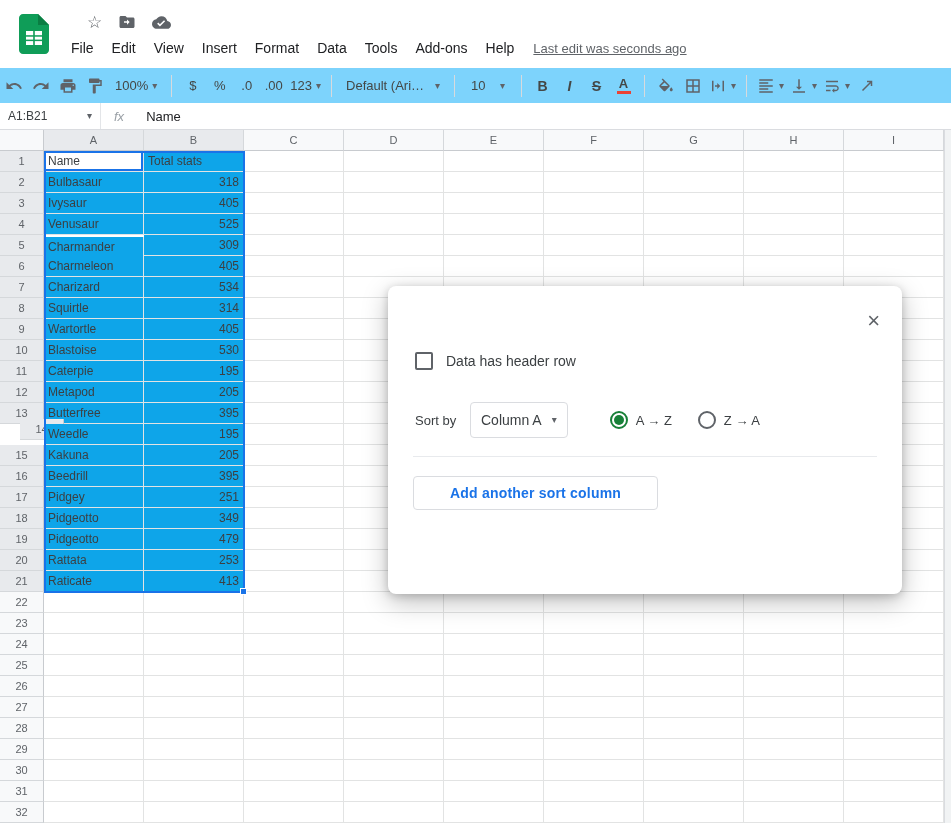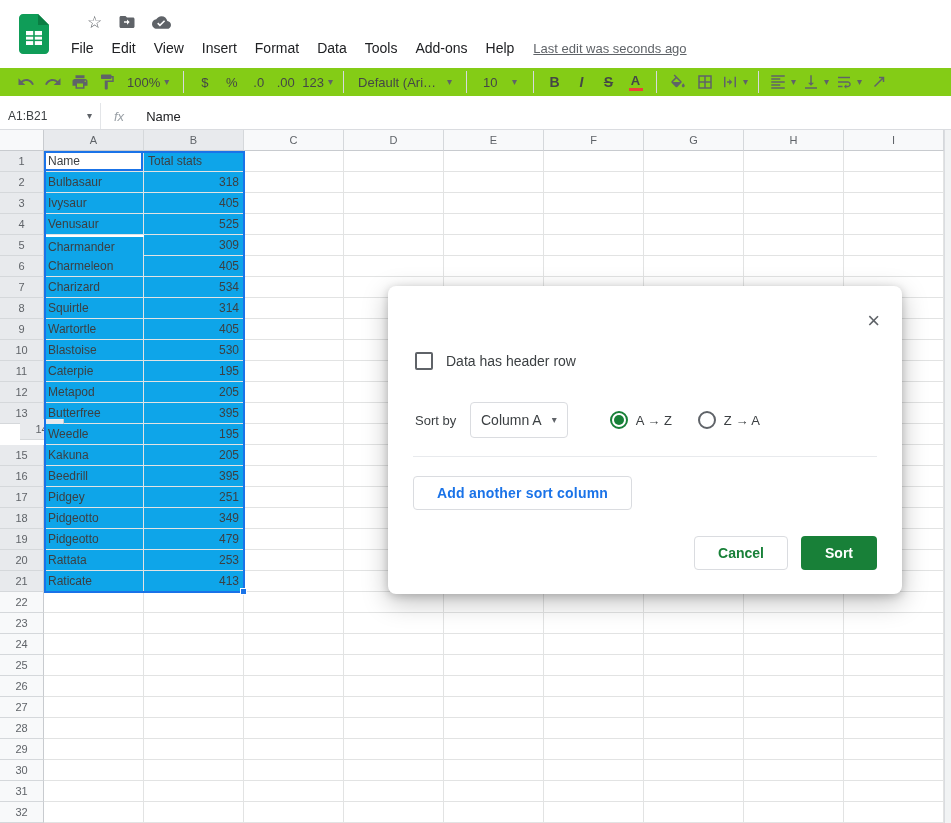--- a/index.html
+++ b/index.html
@@ -12,22 +12,22 @@
   .logo { width:30px; height:40px; flex:0 0 auto; }
   .hdr-main { margin-left:22px; }
   .title-row { display:flex; align-items:center; height:24px; }
   .doc-title { font-size:18px; color:#202124; }
   .hicon { margin-left:16px; color:#5f6368; font-size:17px; line-height:1; display:flex; align-items:center; }
   .menu-row { display:flex; align-items:center; margin-top:4px; font-size:14px; color:#202124; margin-left:-9px; }
   .menu-item { padding:2px 9px; border-radius:3px; cursor:default; }
   .last-edit { margin-left:10px; font-size:13px; color:#5f6368; text-decoration:underline; }
 
   
-  .toolbar { position:absolute; left:0; top:68px; width:951px; height:28px; background:#84cc16;
-    display:flex; align-items:center; padding-left:12px; overflow:hidden; }
+  .toolbar { position:absolute; left:0; top:68px; width:951px; height:35px; background:#7dd3fc;
+    display:flex; align-items:center; overflow:hidden; }
   .tbtn { height:26px; min-width:27px; padding:0 3px; display:flex; align-items:center; justify-content:center;
     border-radius:4px; color:#444746; font-size:13px; gap:4px; flex:0 0 auto; }
   .tbtn svg { display:block; }
   .dd { font-size:10px; color:#5f6368; line-height:1; }
   .tsep { width:1px; height:22px; background:#d7dadd; margin:0 7px; flex:0 0 auto; }
   .bold-b { font-weight:bold; font-size:14px; }
   .ital-i { font-style:italic; font-weight:bold; font-size:14px; }
   .strike-s { text-decoration:line-through; font-weight:bold; font-size:14px; }
   .color-btn { flex-direction:column; gap:1px; }
   .color-btn .A { font-weight:bold; font-size:13px; line-height:13px; }
@@ -76,21 +76,21 @@
   .sortby { font-size:13px; color:#3c4043; width:43px; margin-right:12px; }
   .select { height:36px; border:1px solid #dadce0; border-radius:4px; padding:0 10px; display:flex;
     align-items:center; gap:10px; font-size:14px; color:#3c4043; background:#fff; }
   .radio { width:18px; height:18px; border:2px solid #5f6368; border-radius:50%; position:relative; flex:0 0 auto; }
   .radio.checked { border-color:#188038; }
   .radio.checked::after { content:''; position:absolute; inset:2px; background:#188038; border-radius:50%; }
   .radio1 { margin-left:42px; }
   .radio2 { margin-left:26px; }
   .radio-label { margin-left:8px; font-size:13px; color:#3c4043; }
   .dlg-div { position:absolute; left:25px; right:25px; top:170px; height:1px; background:#e8eaed; }
-  .add-btn { position:absolute; left:25px; top:190px; height:34px; padding:0 23px; background:#fff;
+  .add-btn { position:absolute; left:25px; top:190px; height:34px; padding:0 36px; background:#fff;
     border:1px solid #dadce0; border-radius:4px; color:#1a73e8; font-size:14px; font-weight:bold;
     font-family:"Liberation Sans", sans-serif; letter-spacing:.2px; }
   .dlg-actions { position:absolute; right:25px; bottom:24px; display:flex; gap:13px; }
   .btn-cancel { height:34px; padding:0 23px; background:#fff; border:1px solid #dadce0; border-radius:4px;
     color:#188038; font-size:14px; font-weight:bold; font-family:"Liberation Sans", sans-serif; }
   .btn-sort { height:34px; padding:0 24px; background:#188038; border:none; border-radius:4px;
     color:#fff; font-size:14px; font-weight:bold; font-family:"Liberation Sans", sans-serif; }
 </style>
 </head>
 <body>
@@ -590,19 +590,15 @@
         <span>Column A</span>
         <span class="dd">▾</span>
       </div>
       <span class="radio radio1 checked" id="radio-az"></span>
       <span class="radio-label">A → Z</span>
       <span class="radio radio2" id="radio-za"></span>
       <span class="radio-label">Z → A</span>
     </div>
     <div class="dlg-div"></div>
     <button class="add-btn">Add another sort column</button>
-    <div class="dlg-actions">
-      <button class="btn-cancel">Cancel</button>
-      <button class="btn-sort">Sort</button>
-    </div>
   </div>
 
 </div>
 
 </body></html>

